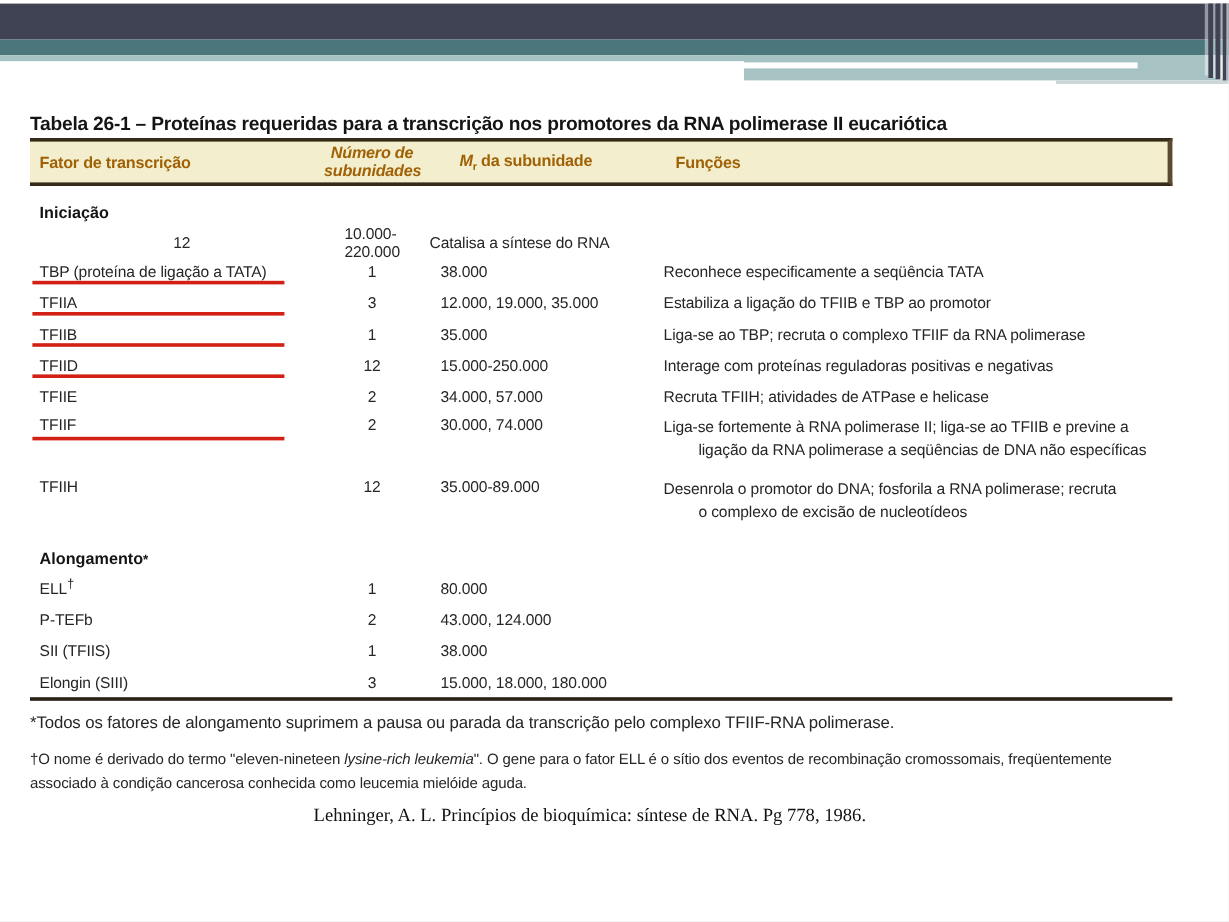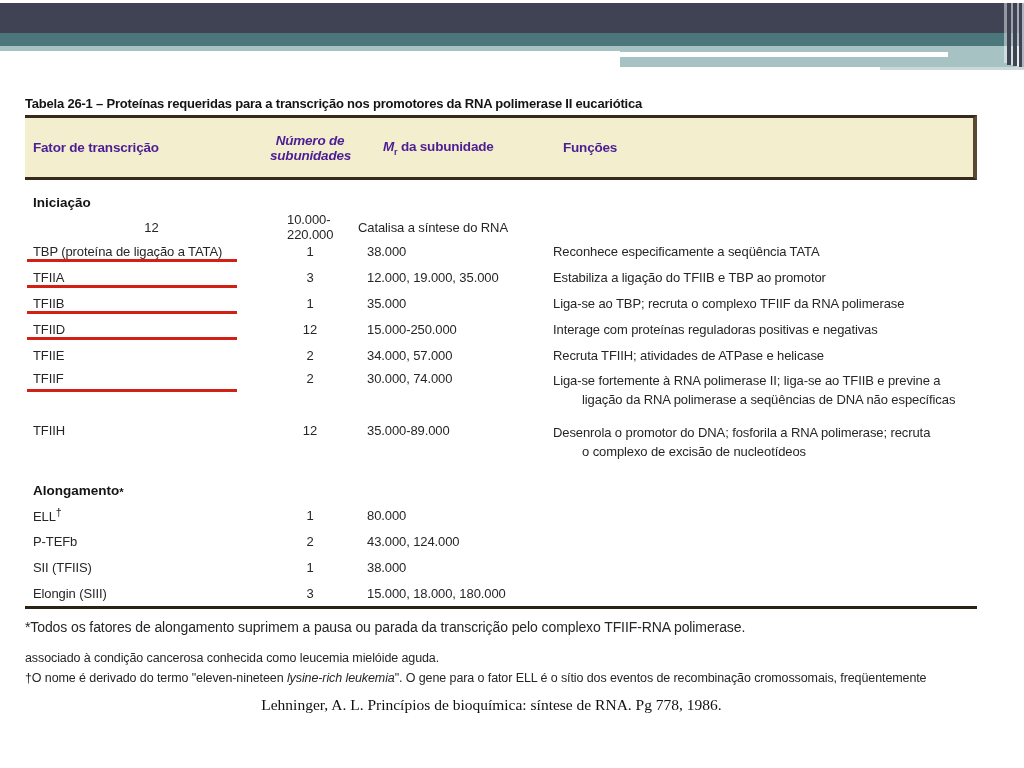--- a/index.html
+++ b/index.html
@@ -21,31 +21,31 @@
   .vd1{left:1007px;top:3px;width:4px;height:62px;background:#3f4354;}
   .vl2{left:1011px;top:3px;width:2px;height:62px;background:rgba(255,255,255,.5);}
   .vd2{left:1013px;top:3px;width:4px;height:63px;background:#3f4354;}
   .vl3{left:1017px;top:3px;width:2px;height:63px;background:rgba(255,255,255,.55);}
   .vd3{left:1019px;top:3px;width:3px;height:64px;background:#3f4354;}
   .vl4{left:1022px;top:3px;width:2px;height:64px;background:#b0b5bf;}
 
   
   .scan{position:absolute;left:25px;top:88px;width:990px;color:#222;}
   .tbl-title{
-    font-size:13px;font-weight:bold;color:#141414;letter-spacing:-0.2px;
+    font-size:16px;font-weight:bold;color:#141414;letter-spacing:-0.2px;
     margin:7px 0 2px 0;line-height:18px;
   }
   .tbl{width:952px;}
   .tbl-head{
-    box-sizing:border-box;height:65px;background:#f3eecd;
+    box-sizing:border-box;height:40px;background:#f3eecd;
     border-top:3px solid #362b1b;border-bottom:3px solid #362b1b;
     border-right:4px solid #5a4a33;
     display:grid;grid-template-columns:237px 80px 195px 1fr;
     align-items:center;padding-left:8px;
-    font-weight:bold;font-size:13.5px;color:#4c1d95;letter-spacing:-0.2px;
+    font-weight:bold;font-size:13.5px;color:#a16207;letter-spacing:-0.2px;
   }
   .h-n{text-align:center;line-height:15px;font-style:italic;}
   .h-mr{padding-left:33px;}
   .h-fn{padding-left:18px;}
   sub{font-size:9px;}
   .row{
     position:relative;box-sizing:border-box;
     display:grid;grid-template-columns:237px 80px 195px 1fr;
     align-items:center;height:26px;padding-left:8px;
     font-size:13px;letter-spacing:-0.1px;color:#262626;
@@ -217,22 +217,22 @@
         <div class="c-mr">15.000, 18.000, 180.000</div>
         <div class="c-fn"></div>
       </div>
 
       <div class="tbl-bottom"></div>
     </div>
 
     <div class="fnote1">*Todos os fatores de alongamento suprimem a pausa ou parada da transcrição pelo complexo TFIIF-RNA polimerase.</div>
 
     <div class="fnote2">
-      <div class="nw">associado à condição cancerosa conhecida como leucemia mielóide aguda.</div>
       <div class="nw">
         <span>†O nome é derivado do termo "eleven-nineteen </span><i>lysine-rich leukemia</i><span>". O gene para o fator ELL é o sítio dos eventos de recombinação cromossomais, freqüentemente</span>
       </div>
+      <div class="nw">associado à condição cancerosa conhecida como leucemia mielóide aguda.</div>
     </div>
 
     <div class="citation">Lehninger, A. L. Princípios de bioquímica: síntese de RNA. Pg 778, 1986.</div>
   </div>
 
 </div>
 
 </body></html>

